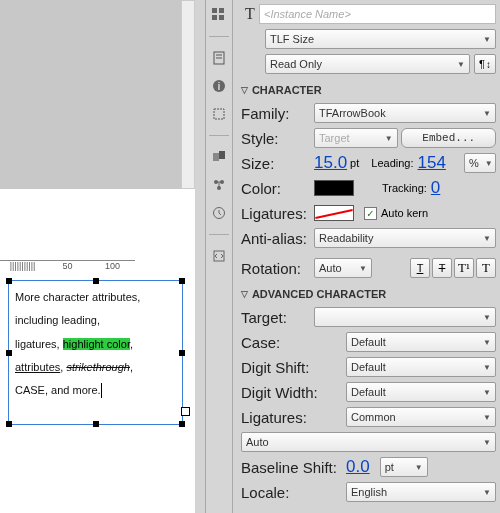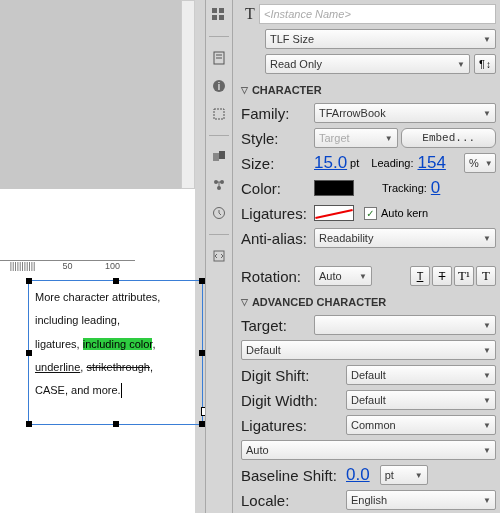--- a/index.html
+++ b/index.html
@@ -3,31 +3,31 @@
 <meta charset="utf-8">
 <style>
   * { box-sizing: border-box; margin: 0; padding: 0; font-family: Tahoma, Arial, sans-serif; font-size: 11px; }
   body { background: #d4d4d4; width: 500px; height: 513px; overflow: hidden; position: relative; }
   .canvas-area { position: absolute; left: 0; top: 0; width: 195px; height: 513px; background: #e8e8e8; }
   .canvas-top { position: absolute; left: 0; top: 0; width: 190px; height: 189px; background: #c8c8c8; border-right: 1px solid #999; }
   .scrollbar-v { position: absolute; right: 0; top: 0; width: 14px; height: 189px; background: #eee; border: 1px solid #ccc; }
   .canvas-bottom { position: absolute; left: 0; top: 189px; width: 195px; height: 324px; background: #fff; }
   .ruler { position: absolute; left: 10; top: 260px; width: 180px; height: 12px; font-size: 8px; color: #555; display: flex; }
   .ruler span { width: 45px; display: inline-block; text-align: center; border-top: 1px solid #888; font-size:9px;}
-  .textframe { position: absolute; left: 8px; top: 280px; width: 175px; height: 145px; border: 1px solid #3a7ed6; background: transparent; margin-left: 20px; }
+  .textframe { position: absolute; left: 8px; top: 280px; width: 175px; height: 145px; border: 1px solid #3a7ed6; background: transparent; }
   .textframe .handle { position: absolute; width: 6px; height: 6px; background: #000; }
   .h-tl { left: -3px; top: -3px; } .h-tr { right: -3px; top: -3px; }
   .h-bl { left: -3px; bottom: -3px; } .h-br { right: -3px; bottom: -3px; }
   .h-tm { left: 50%; top: -3px; margin-left:-3px;} .h-bm { left: 50%; bottom: -3px; margin-left:-3px;}
   .h-ml { left: -3px; top: 50%; margin-top:-3px;} .h-mr { right: -3px; top: 50%; margin-top:-3px;}
   .outport { position: absolute; right: -8px; bottom: 8px; width: 9px; height: 9px; border: 1px solid #000; background: #fff;}
   .textcontent { padding: 4px 6px; font-family: Georgia, 'Times New Roman', serif; font-size: 15px; line-height: 1.55; color: #111; }
   .textcontent .hl { background: #2ecc40; color:#000; }
   .textcontent u { text-decoration: underline; }
-  .textcontent s { text-decoration: line-through; }
+  .textcontent s { text-decoration: line-through; font-style: italic; }
   .textcontent .caps { }
   .cursor { display:inline-block; width:1px; height:15px; background:#000; vertical-align:middle;}
   .toolstrip { position: absolute; left: 205px; top: 0; width: 28px; height: 513px; background: #d6d6d6; border-left: 1px solid #a8a8a8; border-right: 1px solid #a8a8a8; display: flex; flex-direction: column; align-items: center; padding-top: 6px; gap: 10px; }
   .toolstrip .ticon { width: 18px; height: 18px; display:flex; align-items:center; justify-content:center; color:#555; }
   .toolstrip .sep { width: 20px; border-top: 1px solid #aaa; margin: 2px 0;}
   .props { position: absolute; left: 233px; top: 0; right: 0; height: 513px; background: #d4d4d4; overflow: hidden; }
   .props-inner { padding: 0 4px 0 8px; }
   .row { display: flex; align-items: center; margin: 3px 0; min-height: 22px; }
   .lbl { width: 73px; text-align: left; padding-right: 0; color: #222; flex-shrink: 0; font-size: 15px;}
   .section-head { display: flex; align-items: center; font-weight: bold; color: #333; padding: 6px 0 3px 0; font-size: 11px;}
@@ -69,22 +69,22 @@
     <div class="handle h-tr"></div>
     <div class="handle h-ml"></div>
     <div class="handle h-mr"></div>
     <div class="handle h-bl"></div>
     <div class="handle h-bm"></div>
     <div class="handle h-br"></div>
     <div class="outport"></div>
     <div class="textcontent">
       <span>More character attributes,</span><br>
       <span>including leading,</span><br>
-      <span>ligatures, </span><span class="hl">including color</span><span>,</span><br>
-      <u>underline</u><span>, </span><s>strikethrough</s><span>,</span><br>
+      <span>ligatures, </span><span class="hl">highlight color</span><span>,</span><br>
+      <u>attributes</u><span>, </span><s>strikethrough</s><span>,</span><br>
       <span class="caps">CASE</span><span>, and more.</span><span class="cursor"></span>
     </div>
   </div>
 </div>
 
 <div class="toolstrip">
   <div class="ticon">
       <svg width="14" height="14">
         <rect x="0" y="0" width="5" height="5" fill="#666"></rect>
         <rect x="7" y="0" width="5" height="5" fill="#666"></rect>
@@ -213,21 +213,21 @@
       <span class="checkbox">✓</span>
       <span>Auto kern</span>
     </div>
     <div class="row">
       <div class="lbl">Anti-alias:</div>
       <div class="dropdown" style="flex:1">
           <span>Readability</span>
           <span class="arw">▼</span>
         </div>
     </div>
-    <div class="row" style="margin-top:16px">
+    <div class="row" style="margin-top:8px">
       <div class="lbl">Rotation:</div>
       <div class="dropdown" style="width:58px">
           <span>Auto</span>
           <span class="arw">▼</span>
         </div>
       <div style="flex:1"></div>
       <div class="texticon">
           <u>T</u>
         </div>
       <div class="texticon">
@@ -243,20 +243,21 @@
     </div>
 
     <div class="row">
       <div class="lbl">Target:</div>
       <div class="dropdown" style="flex:1">
           <span></span>
           <span class="arw">▼</span>
         </div>
     </div>
     <div class="row">
+      <div class="lbl" style="width:105px">Case:</div>
       <div class="dropdown" style="flex:1">
           <span>Default</span>
           <span class="arw">▼</span>
         </div>
     </div>
     <div class="row">
       <div class="lbl" style="width:105px">Digit Shift:</div>
       <div class="dropdown" style="flex:1">
           <span>Default</span>
           <span class="arw">▼</span>

